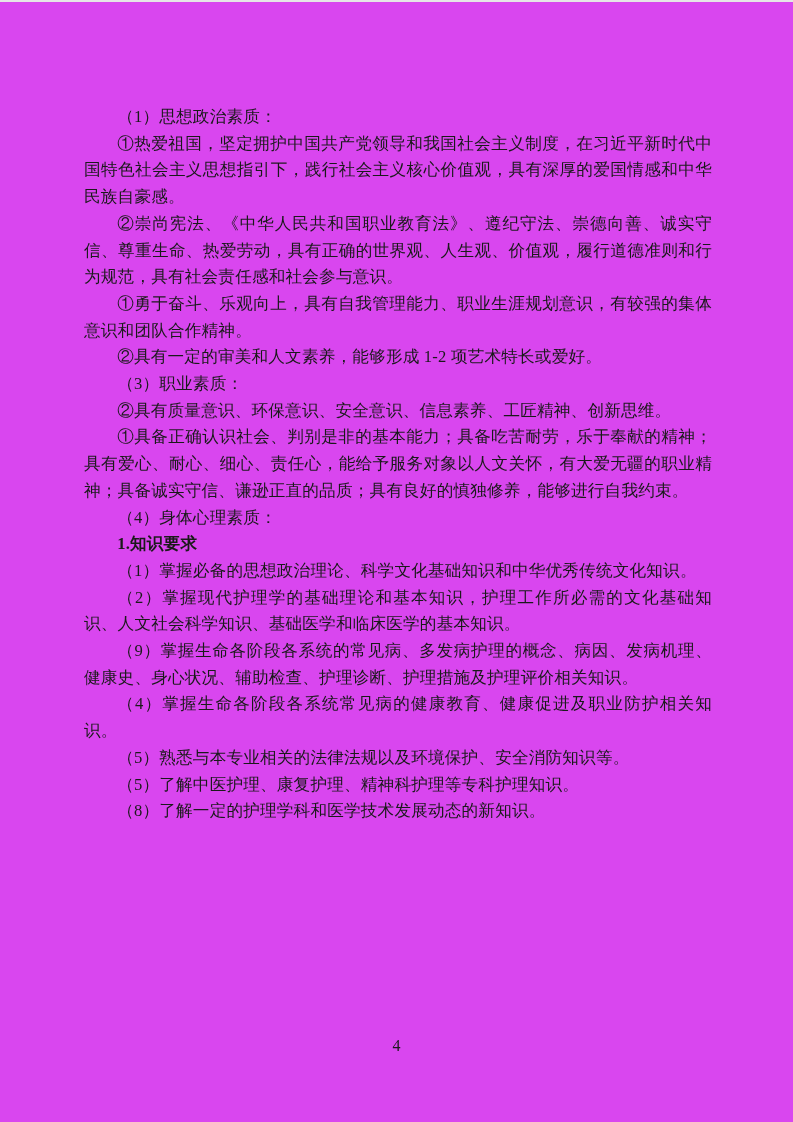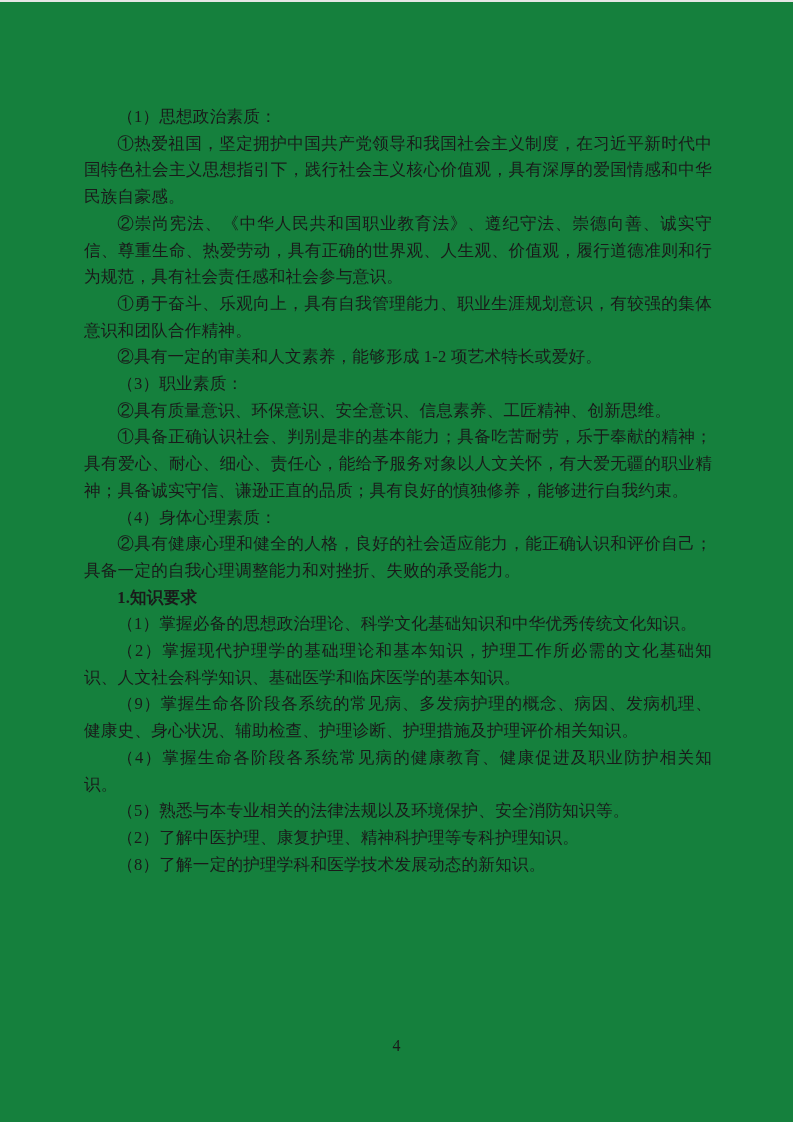--- a/index.html
+++ b/index.html
@@ -4,21 +4,21 @@
 <style>
   html, body {
     margin: 0;
     padding: 0;
     background: #ffffff;
   }
   .page {
     position: relative;
     width: 793px;
     height: 1122px;
-    background: #15803d;
+    background: #d946ef;
     overflow: hidden;
     font-family: "Liberation Serif", "DejaVu Serif", serif;
     color: #1a1a1a;
   }
   .scan-edge {
     position: absolute;
     top: 0; left: 0; right: 0;
     height: 2px;
     background: #e6e6e6;
   }
@@ -63,27 +63,26 @@
 
   <p class="para">（1）思想政治素质：</p>
       <p class="para">①热爱祖国，坚定拥护中国共产党领导和我国社会主义制度，在习近平新时代中国特色社会主义思想指引下，践行社会主义核心价值观，具有深厚的爱国情感和中华民族自豪感。</p>
       <p class="para">②崇尚宪法、《中华人民共和国职业教育法》、遵纪守法、崇德向善、诚实守信、尊重生命、热爱劳动，具有正确的世界观、人生观、价值观，履行道德准则和行为规范，具有社会责任感和社会参与意识。</p>
       <p class="para">①勇于奋斗、乐观向上，具有自我管理能力、职业生涯规划意识，有较强的集体意识和团队合作精神。</p>
       <p class="para">②具有一定的审美和人文素养，能够形成 1-2 项艺术特长或爱好。</p>
       <p class="para">（3）职业素质：</p>
       <p class="para">②具有质量意识、环保意识、安全意识、信息素养、工匠精神、创新思维。</p>
       <p class="para">①具备正确认识社会、判别是非的基本能力；具备吃苦耐劳，乐于奉献的精神；具有爱心、耐心、细心、责任心，能给予服务对象以人文关怀，有大爱无疆的职业精神；具备诚实守信、谦逊正直的品质；具有良好的慎独修养，能够进行自我约束。</p>
       <p class="para">（4）身体心理素质：</p>
-      <p class="para">②具有健康心理和健全的人格，良好的社会适应能力，能正确认识和评价自己；具备一定的自我心理调整能力和对挫折、失败的承受能力。</p>
       <p class="para bold">1.知识要求</p>
       <p class="para">（1）掌握必备的思想政治理论、科学文化基础知识和中华优秀传统文化知识。</p>
       <p class="para">（2）掌握现代护理学的基础理论和基本知识，护理工作所必需的文化基础知识、人文社会科学知识、基础医学和临床医学的基本知识。</p>
       <p class="para">（9）掌握生命各阶段各系统的常见病、多发病护理的概念、病因、发病机理、健康史、身心状况、辅助检查、护理诊断、护理措施及护理评价相关知识。</p>
       <p class="para">（4）掌握生命各阶段各系统常见病的健康教育、健康促进及职业防护相关知识。</p>
       <p class="para">（5）熟悉与本专业相关的法律法规以及环境保护、安全消防知识等。</p>
-      <p class="para">（2）了解中医护理、康复护理、精神科护理等专科护理知识。</p>
+      <p class="para">（5）了解中医护理、康复护理、精神科护理等专科护理知识。</p>
       <p class="para">（8）了解一定的护理学科和医学技术发展动态的新知识。</p>
     </main>
 
   <footer class="page-footer">
     <span class="page-number">4</span>
   </footer>
 </div>
 
 </body></html>

